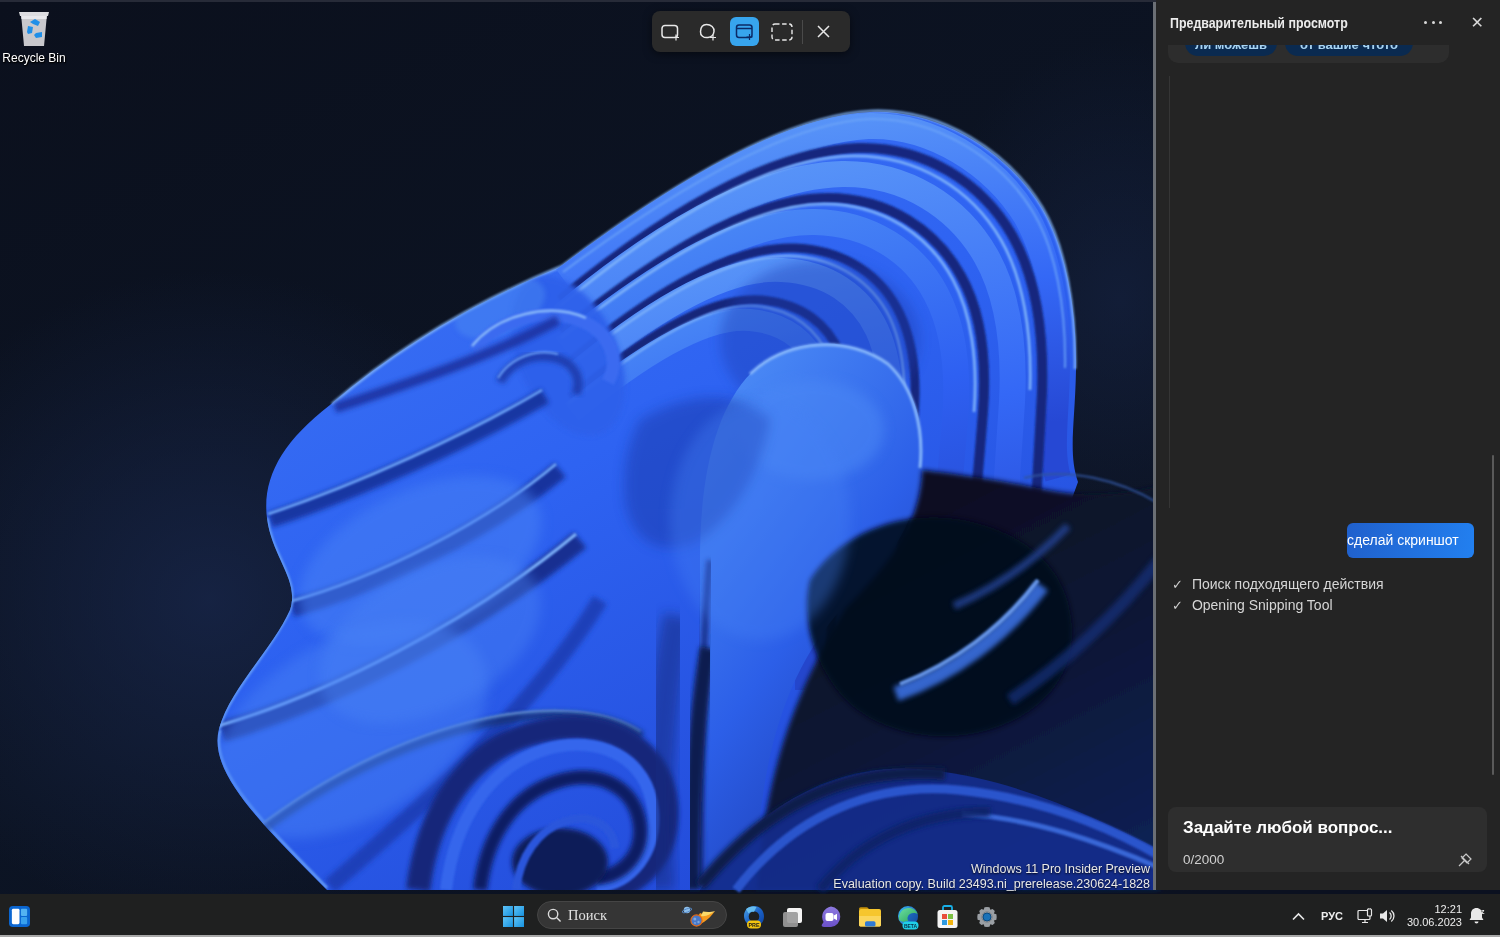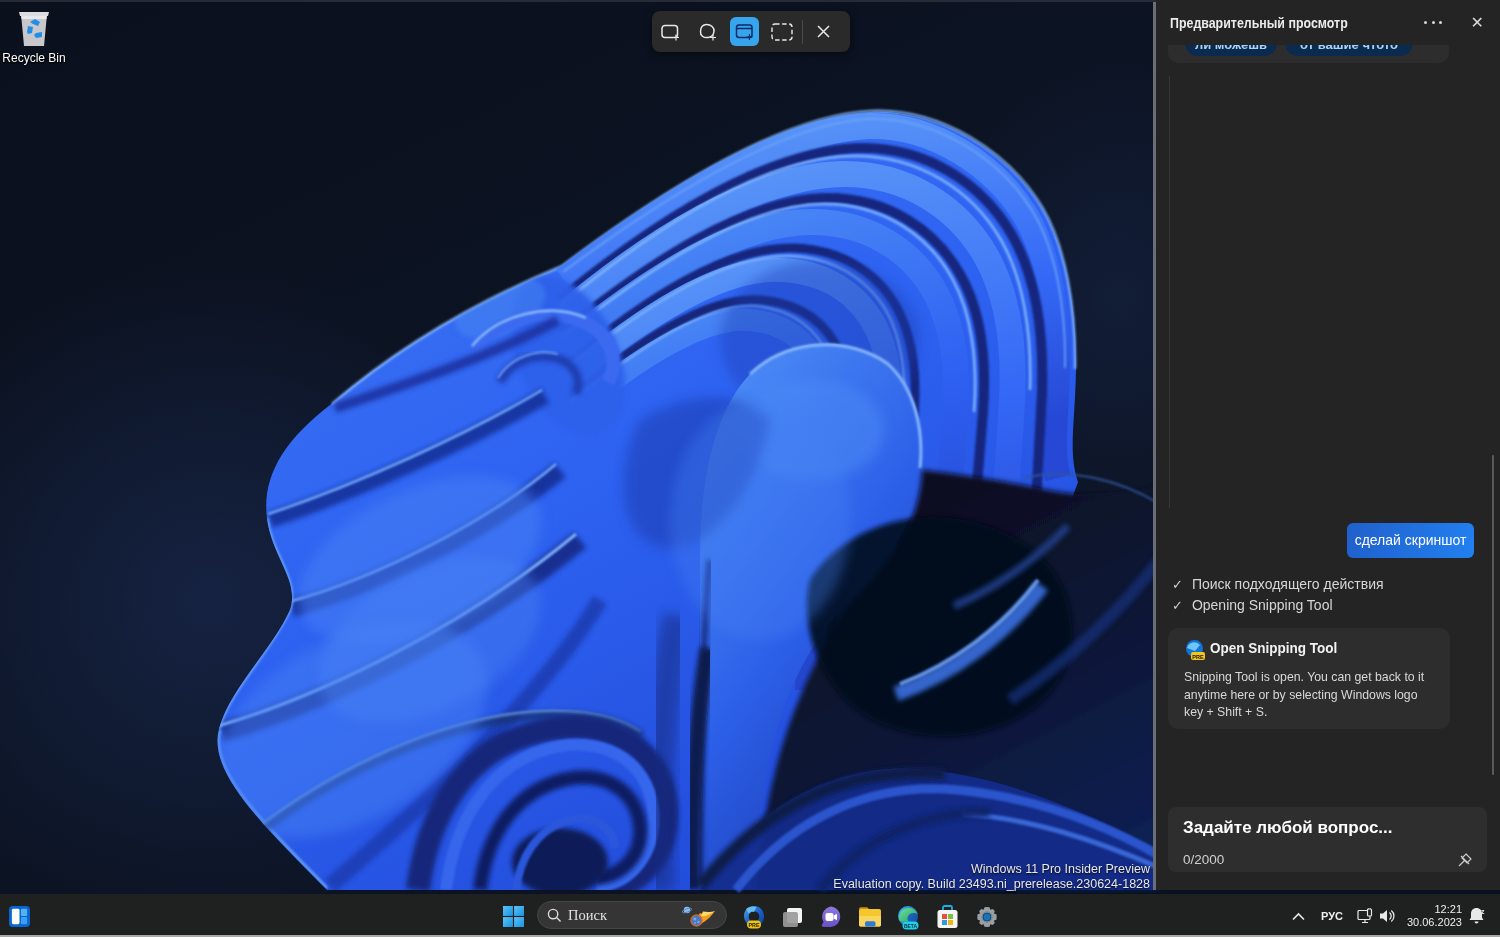--- a/index.html
+++ b/index.html
@@ -35,21 +35,21 @@
   #sb-dots i { width:3px; height:3px; background:#d8d8d8; border-radius:50%; }
   #sb-x { position:absolute; right:16px; top:13px; color:#d8d8d8; font-size:16px; font-weight:400; }
   #sb-view { position:absolute; left:0; top:45px; width:344px; height:18px; overflow:hidden; }
   #sb-card0 { position:absolute; left:12px; top:-58px; width:281px; height:76px;
     background:#2d2d2d; border-radius:10px; }
   .pill { position:absolute; top:42px; height:27px; background:#0a2a50; border-radius:13px;
     color:#a8d4f2; font-size:13px; text-align:center; line-height:31px; font-weight:700; overflow:hidden;}
   #sb-vline { position:absolute; left:13px; top:76px; width:1px; height:432px; background:#353535; }
   #sb-btn { position:absolute; left:191px; top:523px; width:127px; height:35px;
     background:linear-gradient(100deg,#2060cc 0%,#2280f0 100%); border-radius:6px;
-    color:#fff; font-size:14px; text-align:center; line-height:35px; }
+    color:#fff; font-size:14px; line-height:35px; }
   .chk { position:absolute; left:16px; color:#d6d6d6; font-size:14px; }
   .chk .cm { color:#cfcfcf; margin-right:9px; font-size:13px; }
   #sb-card1 { position:absolute; left:12px; top:628px; width:282px; height:101px;
     background:#2d2d2d; border-radius:10px; color:#d9d9d9; }
   #sb-card1 .ttl { position:absolute; left:42px; top:11px; color:#f2f2f2; font-weight:700; font-size:15px;
     white-space:nowrap; transform:scaleX(0.9); transform-origin:left top; }
   #sb-card1 .bod { position:absolute; left:16px; top:40px; width:260px; font-size:12.8px; line-height:17.5px;
     transform:scaleX(0.96); transform-origin:left top; white-space:nowrap; }
   #sb-input { position:absolute; left:12px; top:807px; width:319px; height:65px;
     background:#2e2e2e; border-radius:8px; }
@@ -312,30 +312,20 @@
   <div id="sb-view">
     <div id="sb-card0">
       <div class="pill" style="left:17px; width:92px;">ли можешь</div>
       <div class="pill" style="left:117px; width:128px;">от вашие чтото</div>
     </div>
   </div>
   <div id="sb-vline"></div>
   <div id="sb-btn">сделай скриншот</div>
   <div class="chk" style="top:576px;"><span class="cm">✓</span>Поиск подходящего действия</div>
   <div class="chk" style="top:597px;"><span class="cm">✓</span>Opening Snipping Tool</div>
-  <div id="sb-card1">
-    <svg style="position:absolute;left:16px;top:11px;" width="21" height="21" viewBox="0 0 21 21">
-      <circle cx="10.5" cy="9.5" r="8.5" fill="#1273d8"></circle>
-      <path d="M3 9 a7.5 7.5 0 0 1 13 -3 l-5 6 z" fill="#6ec6f5"></path>
-      <rect x="7" y="13" width="14" height="8" rx="2" fill="#f5c518"></rect>
-      <text x="14" y="19.5" font-size="5.5" font-weight="bold" text-anchor="middle" fill="#111">PRE</text>
-    </svg>
-    <div class="ttl">Open Snipping Tool</div>
-    <div class="bod">Snipping Tool is open. You can get back to it<br>anytime here or by selecting Windows logo<br>key + Shift + S.</div>
-  </div>
   <div id="sb-input">
     <div class="ph">Задайте любой вопрос...</div>
     <div class="cnt">0/2000</div>
     <svg style="position:absolute;right:14px;top:45px;" width="17" height="17" viewBox="0 0 17 17" fill="none" stroke="#c8c8c8" stroke-width="1.2">
       <path d="M10 2 L15 7 L11 11 L6 6 Z"></path>
         <path d="M8.5 8.5 L3 14"></path>
         <path d="M5 4 L13 12"></path>
     </svg>
   </div>
   <div id="sb-scroll"></div>

